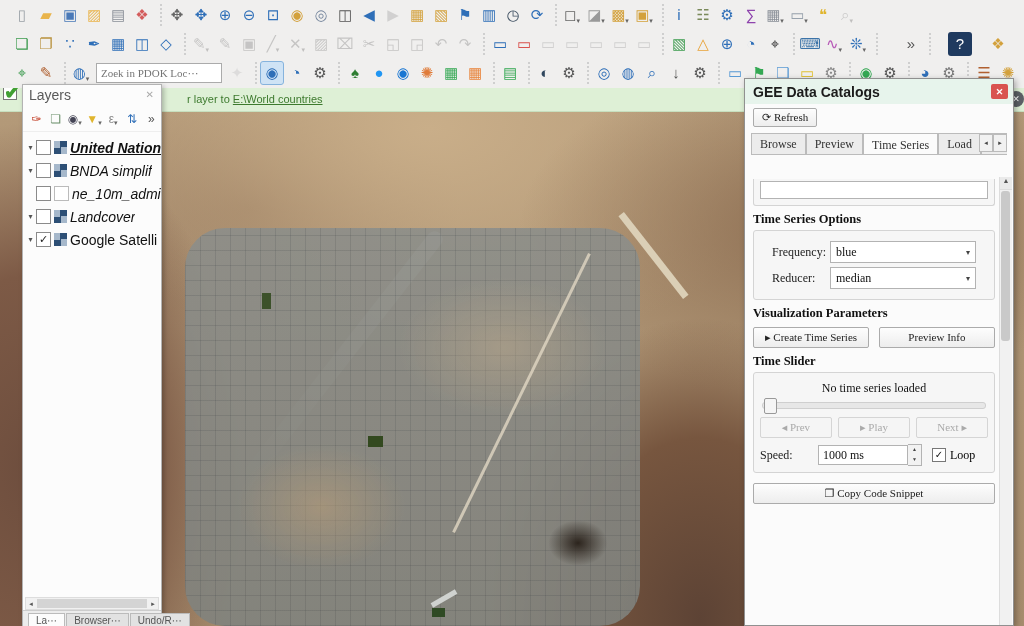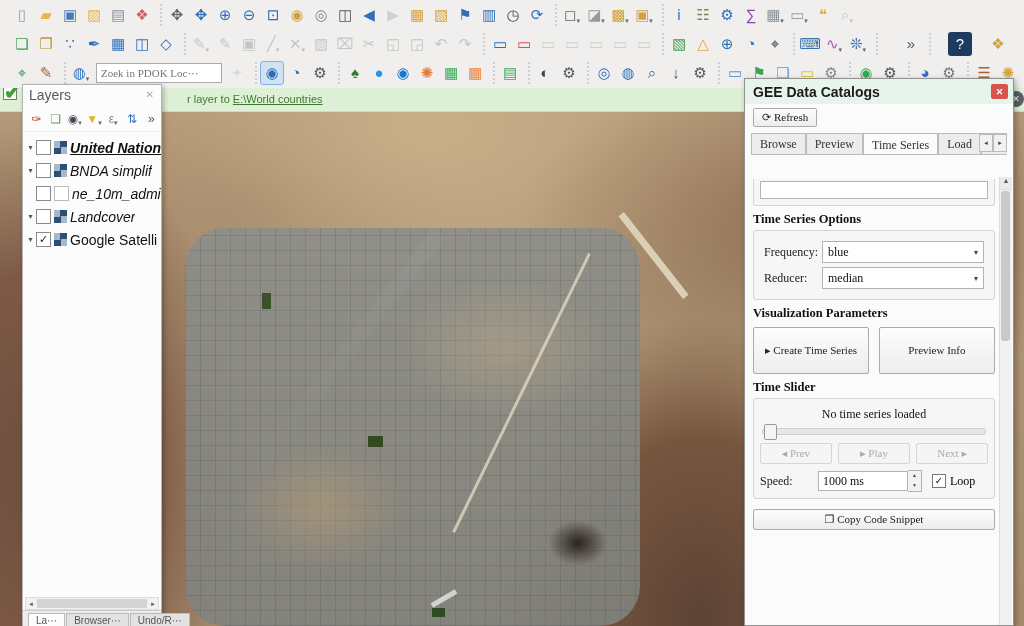--- a/index.html
+++ b/index.html
@@ -100,33 +100,33 @@
   .tabarr{position:absolute;right:0;bottom:2px;display:flex;}
   .tabarr span{width:12px;height:16px;border:1px solid #bbb;background:#f1f1f1;font-size:7px;
         display:flex;align-items:center;justify-content:center;color:#444;}
   #gscroll{position:absolute;right:1px;top:98px;bottom:0;width:12px;background:#f1f1f1;border-left:1px solid #ddd;}
   #gscroll .up{height:12px;font-size:7px;text-align:center;color:#555;background:#eaeaea;border-bottom:1px solid #ddd;}
   #gscroll .vthumb{position:absolute;left:1px;top:14px;width:9px;height:150px;background:#c9c9c9;border-radius:3px;}
   #gbody{position:absolute;left:0;top:100px;right:14px;bottom:0;padding:0 4px 0 8px;overflow:hidden;}
   .gbox{border:1px solid #d4d4d4;background:#f6f6f6;border-radius:3px;padding:6px;margin-bottom:6px;}
   .gbox.cut{border-top:none;border-radius:0 0 3px 3px;padding-top:2px;}
   .slabel{font-weight:bold;font-size:12.5px;color:#111;margin:4px 0 3px 0;}
-  .frow{display:flex;align-items:center;margin:4px 4px;}
+  .frow{display:flex;align-items:center;margin:4px 12px;}
   .flbl{width:58px;font-size:12px;color:#222;flex:none;}
   .finp{flex:1;height:18px;border:1px solid #b3b3b3;background:#fff;font-size:12px;color:#111;
         font-family:"Liberation Serif",serif;padding:0 4px;min-width:0;}
   .finp::placeholder{color:#a8a8a8;}
   .combo{flex:1;height:20px;border:1px solid #b3b3b3;background:#fff;display:flex;align-items:center;
          justify-content:space-between;padding:0 5px;font-size:12px;color:#111;}
   .combo .ar{font-size:8px;color:#444;}
   .spin{width:13px;height:20px;display:flex;flex-direction:column;border:1px solid #b3b3b3;border-left:none;background:#f2f2f2;}
   .spin span{flex:1;font-size:5px;line-height:9px;text-align:center;color:#444;}
   .hint{font-size:9px;color:#9a9a9a;margin-top:3px;}
   .btnrow{display:flex;justify-content:space-between;margin:6px 0;}
-  .btnrow .gbtn{width:48%;box-sizing:border-box;text-align:center;padding:16px 0;}
+  .btnrow .gbtn{width:48%;box-sizing:border-box;text-align:center;padding:3px 0;}
   .status{text-align:center;font-size:12px;color:#111;margin:2px 0 6px 0;}
   .slider{height:5px;background:#e7e7e7;border:1px solid #cfcfcf;border-radius:3px;position:relative;margin:0 2px 8px 2px;}
   .slider .sth{position:absolute;left:1px;top:-5px;width:11px;height:14px;background:#f5f5f5;border:1px solid #999;border-radius:2px;}
   .tsbtns{display:flex;justify-content:space-between;margin-bottom:6px;}
   .tsbtns .gbtn{width:31.5%;box-sizing:border-box;text-align:center;color:#aaa;background:#f5f5f5;border-color:#d5d5d5;padding:3px 0;}
   .chk{width:12px;height:12px;border:1px solid #777;background:#fff;font-size:10px;line-height:11px;
        text-align:center;color:#111;display:inline-block;flex:none;}
   .fullbtn{width:100%;box-sizing:border-box;text-align:center;padding:3px 0;margin:10px 0 8px 0;}
 </style>
 </head>

